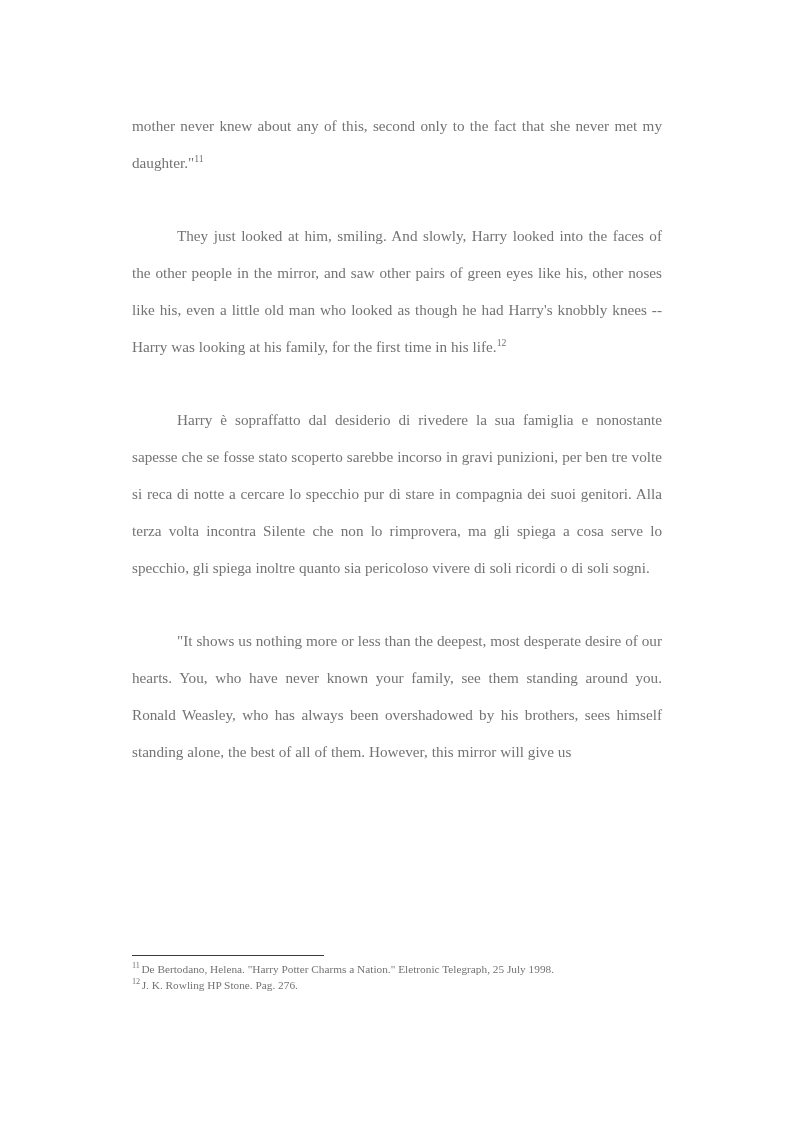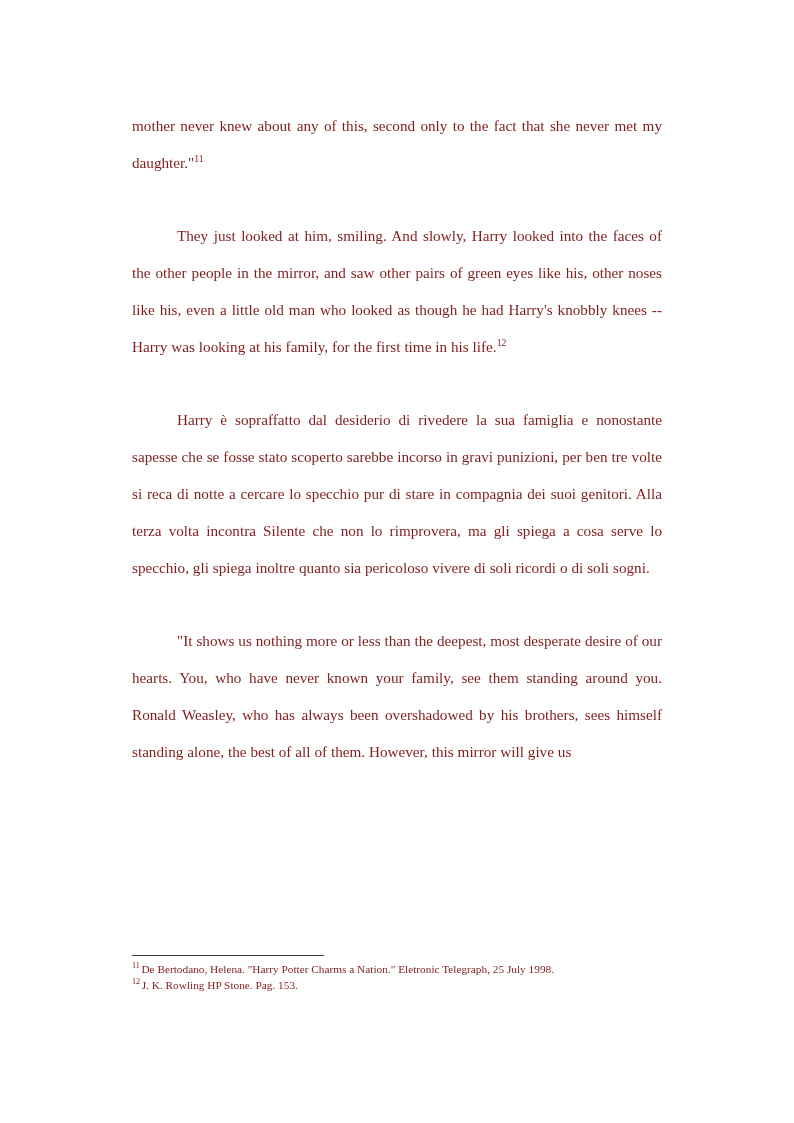--- a/index.html
+++ b/index.html
@@ -8,21 +8,21 @@
     background: #ffffff;
   }
   .page {
     position: relative;
     width: 794px;
     height: 1007px;
     background: #ffffff;
     margin: 0 auto;
     overflow: hidden;
     font-family: "Liberation Serif", "DejaVu Serif", serif;
-    color: #7f1d1d;
+    color: #737373;
     -webkit-font-smoothing: antialiased;
   }
   .body-block {
     position: absolute;
     left: 132px;
     top: 108px;
     width: 530px;
   }
   p.para {
     margin: 0;
@@ -94,18 +94,18 @@
 
     <p class="para indent gap"><span>"It shows us nothing more or less than the deepest, most desperate desire of our hearts. You, who have never known your family, see them standing around you. Ronald Weasley, who has always been overshadowed by his brothers, sees himself standing alone, the best of all of them. However, this mirror will give us</span></p>
 
   </div>
 
   <div class="footnote-area">
     <div class="fn-rule"></div>
 
     <p class="footnote"><sup>11</sup><span>De Bertodano, Helena. "Harry Potter Charms a Nation." Eletronic Telegraph, 25 July 1998.</span></p>
 
-    <p class="footnote"><sup>12</sup><span>J. K. Rowling HP Stone. Pag. 153.</span></p>
+    <p class="footnote"><sup>12</sup><span>J. K. Rowling HP Stone. Pag. 276.</span></p>
   </div>
 
   <div class="page-number">16</div>
 
 </div>
 
 </body></html>

